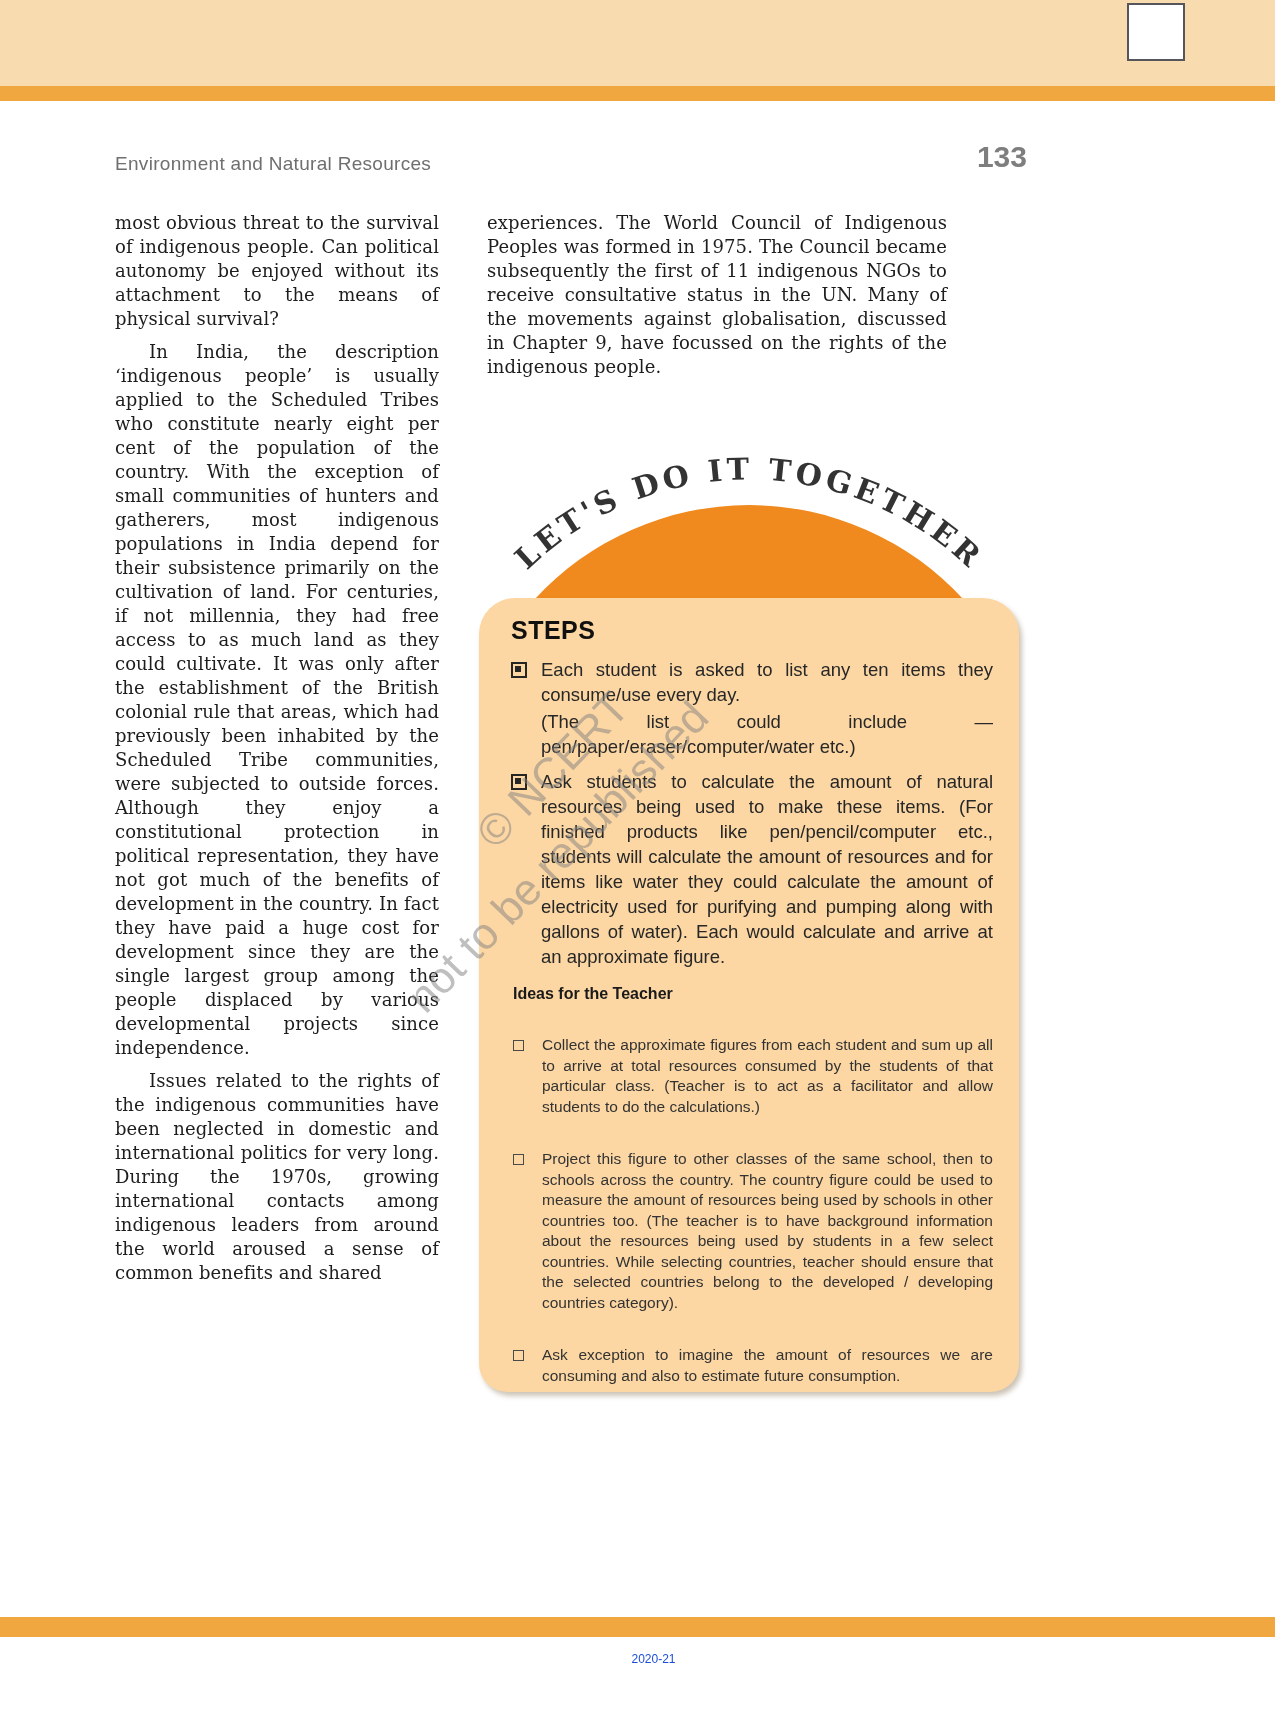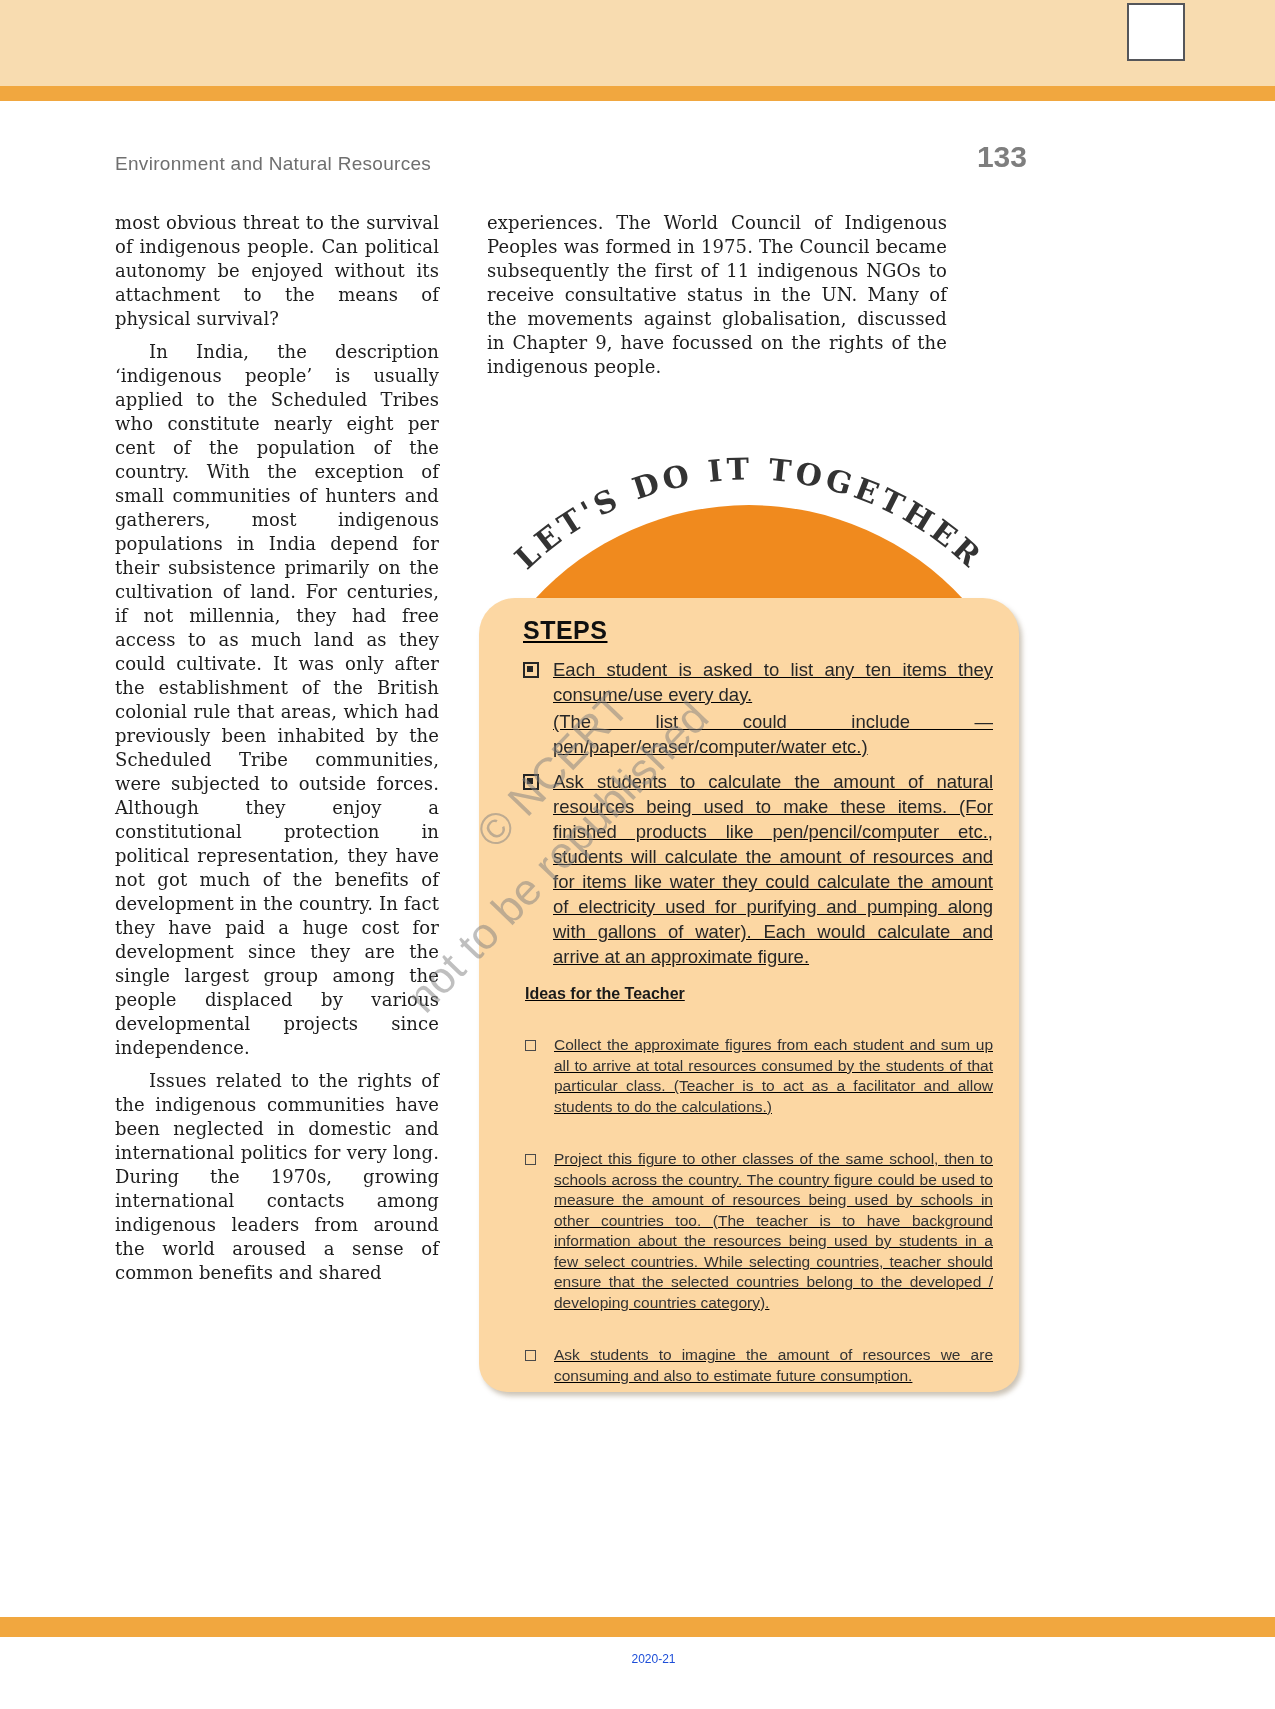--- a/index.html
+++ b/index.html
@@ -21,22 +21,22 @@
                color:#1d1d1d; text-align:justify; letter-spacing:.1px; }
   .col-left  { position:absolute; left:115px; top:211px; width:324px; }
   .col-left p { margin:0 0 9px 0; text-indent:34px; }
   .col-left p.no-indent { text-indent:0; }
   .col-right-par { position:absolute; left:487px; top:211px; width:460px; }
   
   .activity-box { position:absolute; left:479px; top:430px; width:540px; height:962px; }
   .arch { position:absolute; left:0; top:0; display:block; }
   .panel { position:absolute; left:0; right:0; top:168px; bottom:0;
            background:#fcd7a3; border-radius:36px 36px 28px 28px;
-           padding:12px 26px 20px 44px; box-sizing:border-box;
-           box-shadow:3px 4px 5px rgba(110,85,50,.35);text-decoration:underline; }
+           padding:12px 26px 20px 32px; box-sizing:border-box;
+           box-shadow:3px 4px 5px rgba(110,85,50,.35); }
   .panel h2 { margin:6px 0 12px 0; font-size:25px; font-weight:bold; color:#101010; letter-spacing:.5px; }
   .step { display:flex; margin-bottom:10px; }
   .sq-bullet { flex:0 0 auto; width:12px; height:12px; border:2px solid #252525;
                position:relative; margin:5px 14px 0 0; background:#fcd7a3; }
   .sq-bullet::after { content:""; position:absolute; left:2px; top:2px; width:6px; height:6px; background:#252525; }
   .step-text { font-size:18.5px; line-height:25px; color:#272727; text-align:justify; }
   .step-text .sub { margin-top:2px; }
   .panel h3 { margin:16px 0 10px 2px; font-size:16px; font-weight:bold; color:#1a1a1a; }
   .tip { display:flex; margin-bottom:13px;margin-top:32px; }
   .sq-small { flex:0 0 auto; width:9px; height:9px; border:1.5px solid #4a4a4a; margin:5px 18px 0 2px; }
@@ -103,21 +103,21 @@
       <div class="tip">
         <span class="sq-small"></span>
         <div class="tip-text">Collect the approximate figures from each student and sum up all to arrive at total resources consumed by the students of that particular class. (Teacher is to act as a facilitator and allow students to do the calculations.)</div>
       </div>
       <div class="tip">
         <span class="sq-small"></span>
         <div class="tip-text">Project this figure to other classes of the same school, then to schools across the country. The country figure could be used to measure the amount of resources being used by schools in other countries too. (The teacher is to have background information about the resources being used by students in a few select countries. While selecting countries, teacher should ensure that the selected countries belong to the developed / developing countries category).</div>
       </div>
       <div class="tip">
         <span class="sq-small"></span>
-        <div class="tip-text">Ask students to imagine the amount of resources we are consuming and also to estimate future consumption.</div>
+        <div class="tip-text">Ask exception to imagine the amount of resources we are consuming and also to estimate future consumption.</div>
       </div>
     </div>
   </div>
 
   <div class="wm wm1">© NCERT</div>
   <div class="wm wm2">not to be republished</div>
 
   <div class="band-bottom"></div>
   <div class="footer">2020-21</div>
 

